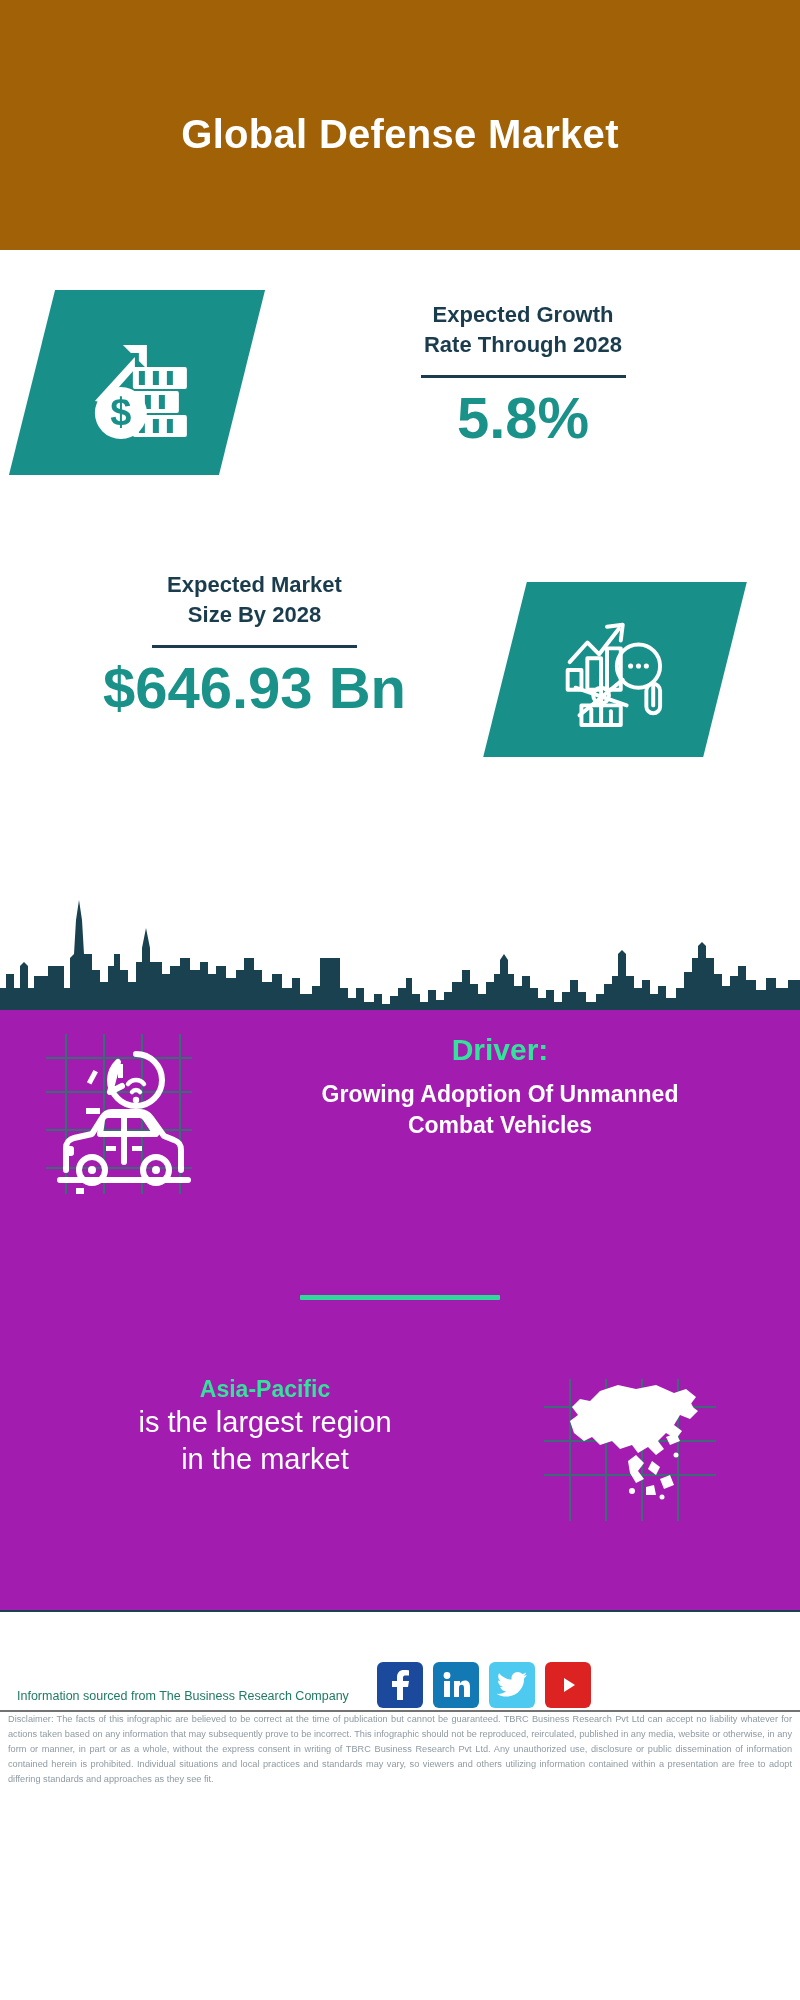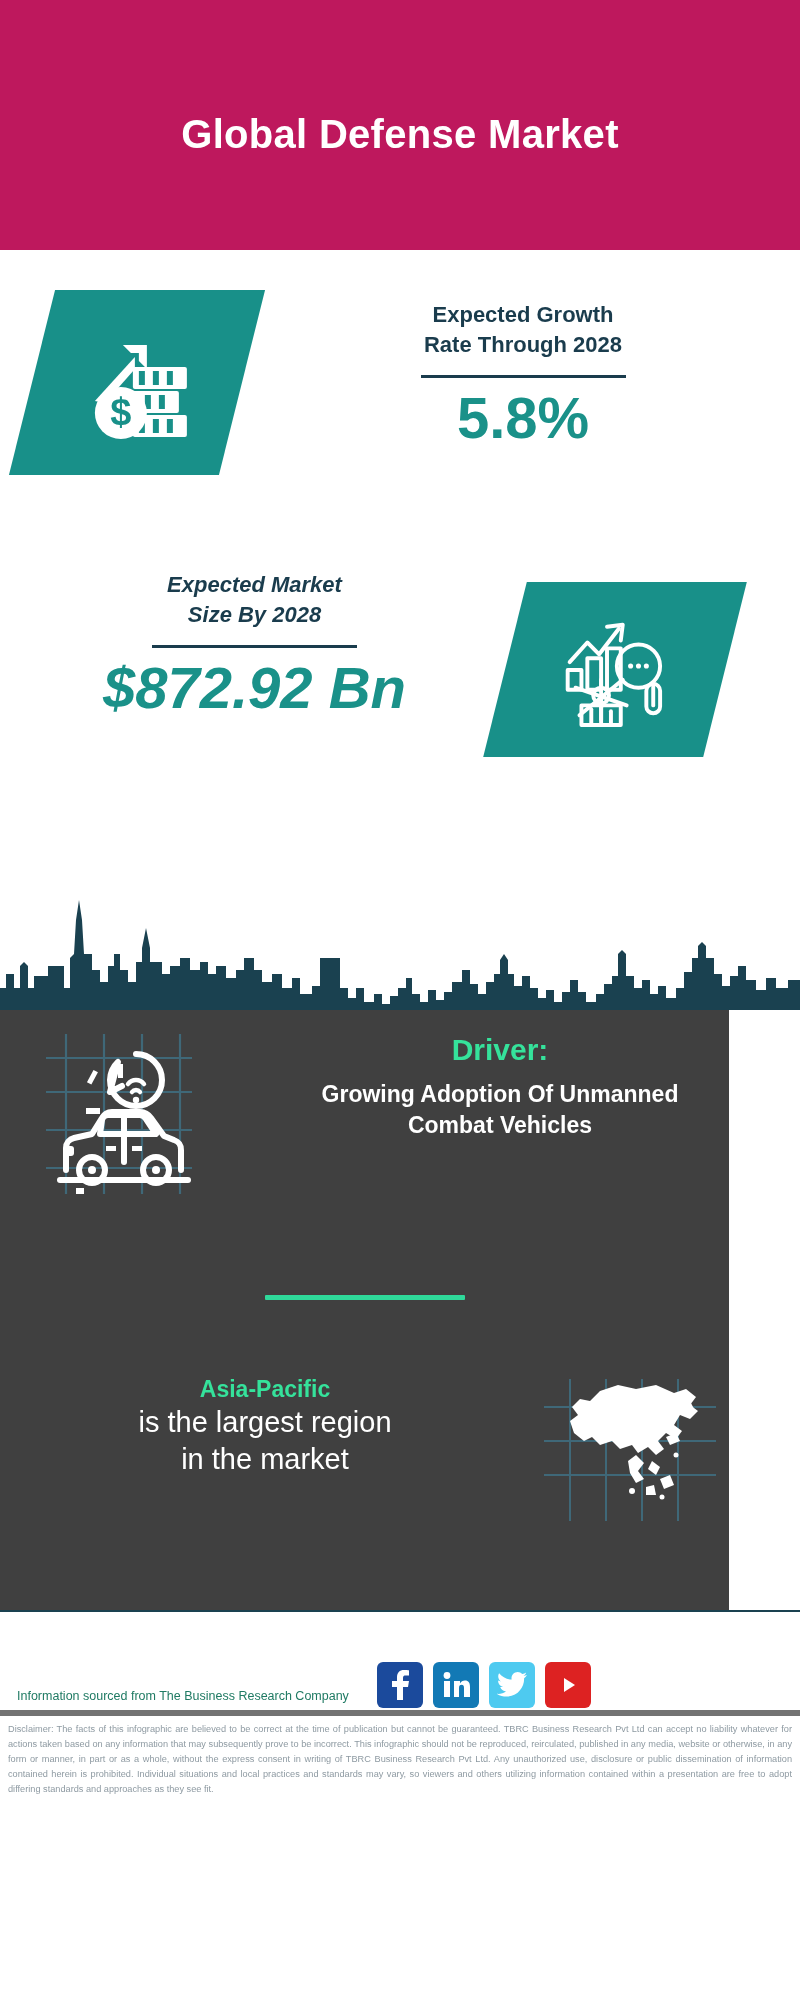--- a/index.html
+++ b/index.html
@@ -19,21 +19,21 @@
     width: 800px;
     height: 2000px;
     position: relative;
     background: #ffffff;
   }
 
   
   .header {
     width: 800px;
     height: 250px;
-    background: #be185d;
+    background: #a16207;
     display: flex;
     align-items: center;
     justify-content: center;
     box-sizing: border-box;
     padding-top: 18px;
   }
   .header-title {
     color: #ffffff;
     font-size: 40px;
     font-weight: bold;
@@ -103,21 +103,20 @@
     line-height: 1.05;
   }
 
   
   .size-row {
     position: absolute;
     top: 320px;
     left: 0;
     width: 800px;
     height: 230px;
-    font-style: italic;
   }
   .size-text {
     position: absolute;
     left: 22px;
     top: 0px;
     width: 465px;
     text-align: center;
   }
   .para-right {
     position: absolute;
@@ -145,23 +144,23 @@
     left: 0;
     width: 800px;
     height: 140px;
     overflow: hidden;
     line-height: 0;
   }
 
   
   .dark-zone {
     position: relative;
-    width: 729px;
+    width: 800px;
     height: 600px;
-    background: #404040;
+    background: #a21caf;
   }
   .driver-row {
     position: absolute;
     top: 10px;
     left: 0;
     width: 800px;
     height: 200px;
   }
   .driver-icon {
     position: absolute;
@@ -267,23 +266,23 @@
   .fb { background: #1b4a9c; }
   .li { background: #1279b5; }
   .tw { background: #4ecaf0; }
   .yt { background: #dd2222; }
 
   .disclaimer {
     position: relative;
     width: 800px;
     height: 110px;
     background: #ffffff;
-    border-top: 6px solid #737373;
+    border-top: 2px solid #737373;
     box-sizing: border-box;
-    padding: 6px 8px 0 8px;
+    padding: 0 8px 0 8px;
   }
   .disclaimer p {
     margin: 0;
     color: #8e9aa2;
     font-size: 9.2px;
     line-height: 1.62;
     text-align: justify;
   }
 </style>
 </head>
@@ -330,21 +329,21 @@
         <div class="rule-dark"></div>
         <div class="value-teal">5.8%</div>
       </div>
     </div>
 
     <div class="size-row">
       <div class="size-text">
         <div class="label-dark">Expected Market</div>
         <div class="label-dark">Size By 2028</div>
         <div class="rule-dark"></div>
-        <div class="value-teal">$872.92 Bn</div>
+        <div class="value-teal">$646.93 Bn</div>
       </div>
       <div class="para-right">
         <div class="icon-wrap">
           <svg width="118" height="118" viewBox="0 0 120 120">
             <g fill="none" stroke="#ffffff" stroke-width="4" stroke-linecap="round" stroke-linejoin="round">
               <polyline points="14,52 32,32 44,44 64,18"></polyline>
               <polyline points="52,16 68,14 66,30"></polyline>
               <rect x="12" y="60" width="14" height="20"></rect>
               <rect x="32" y="48" width="14" height="32"></rect>
               <rect x="52" y="38" width="14" height="42"></rect>

